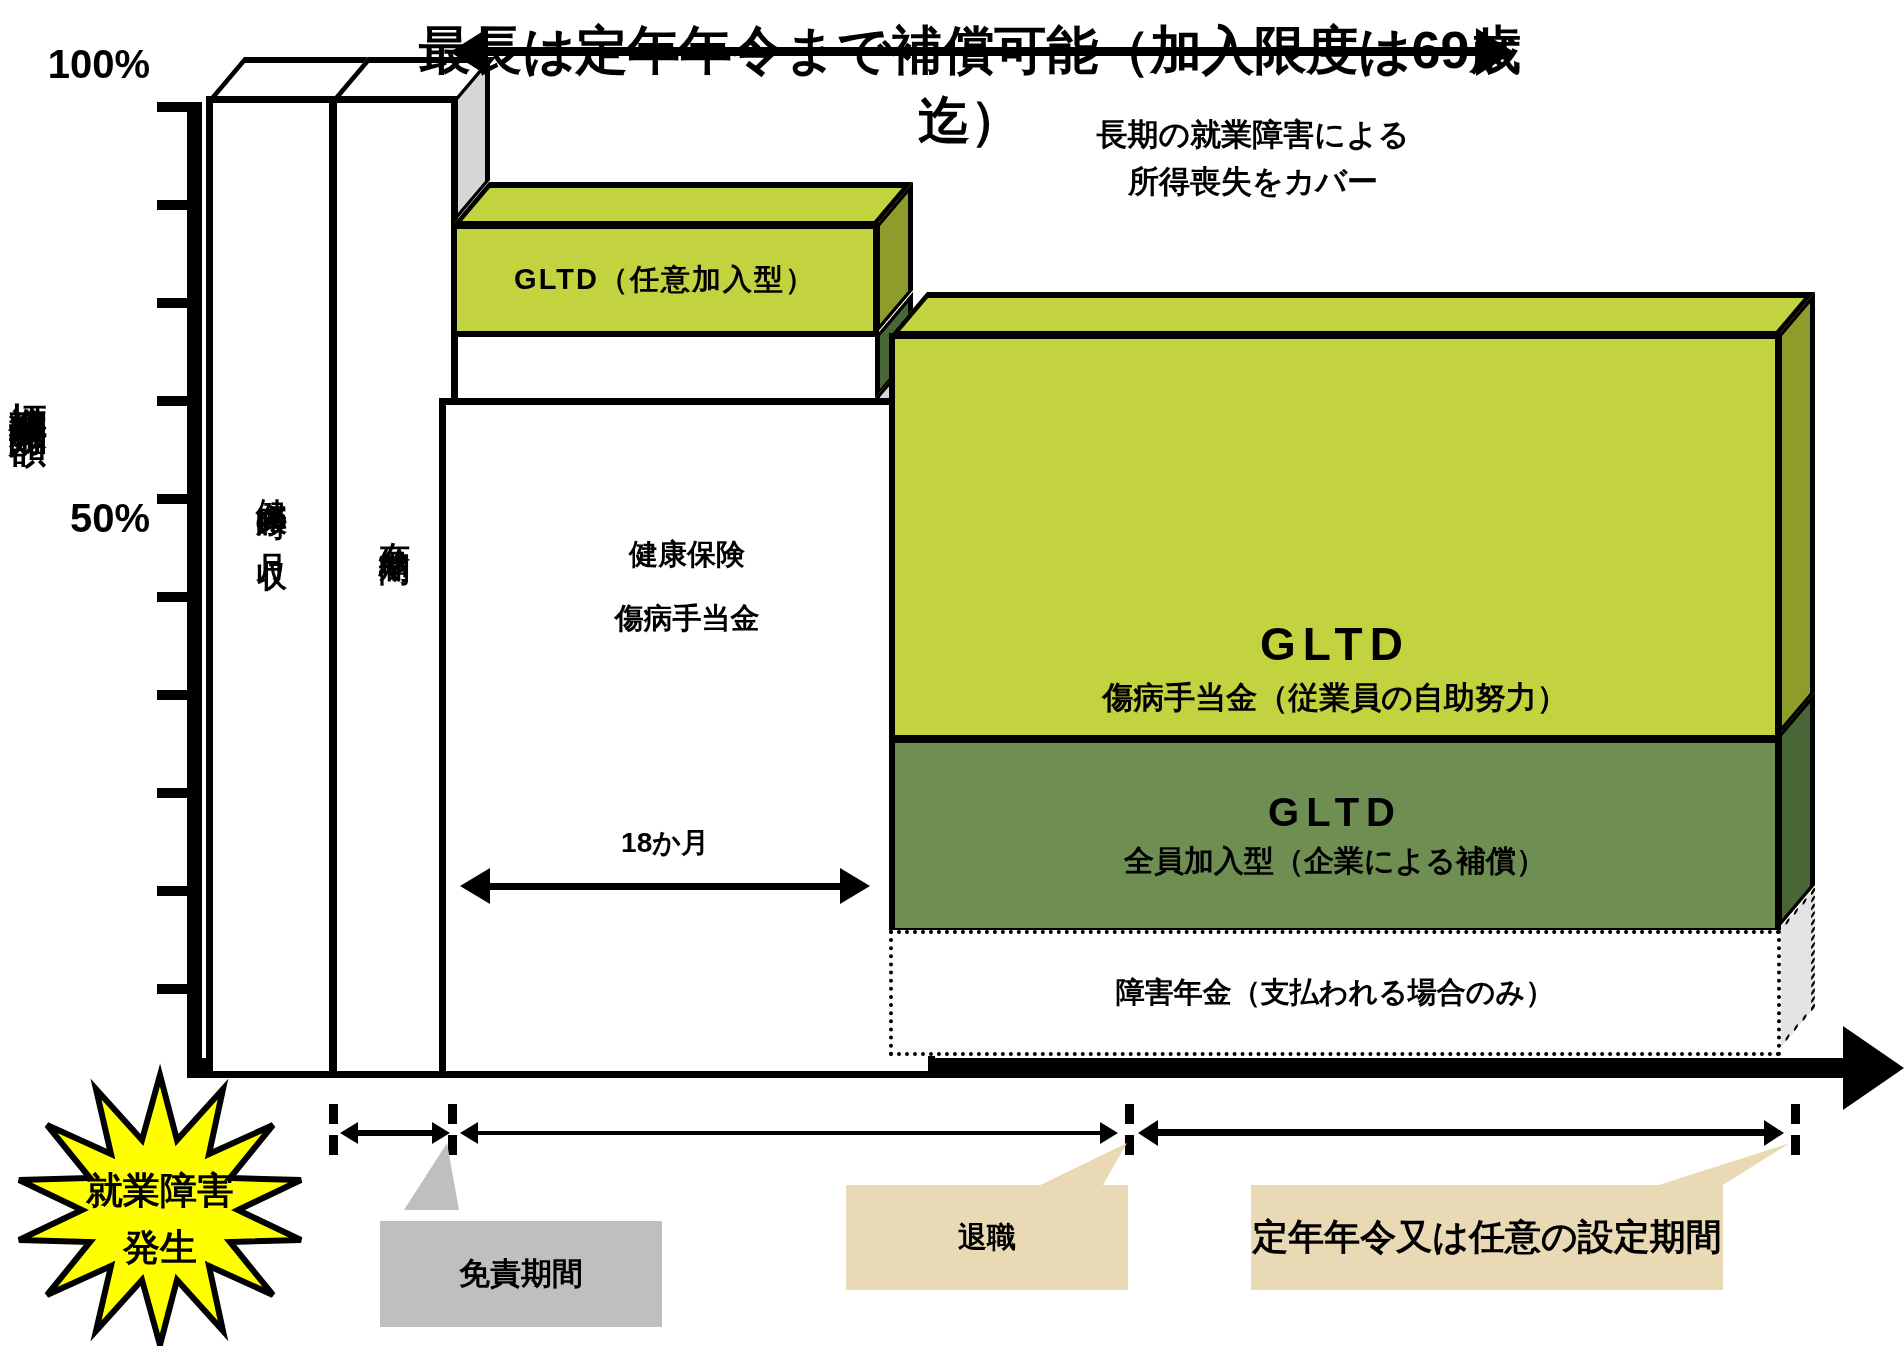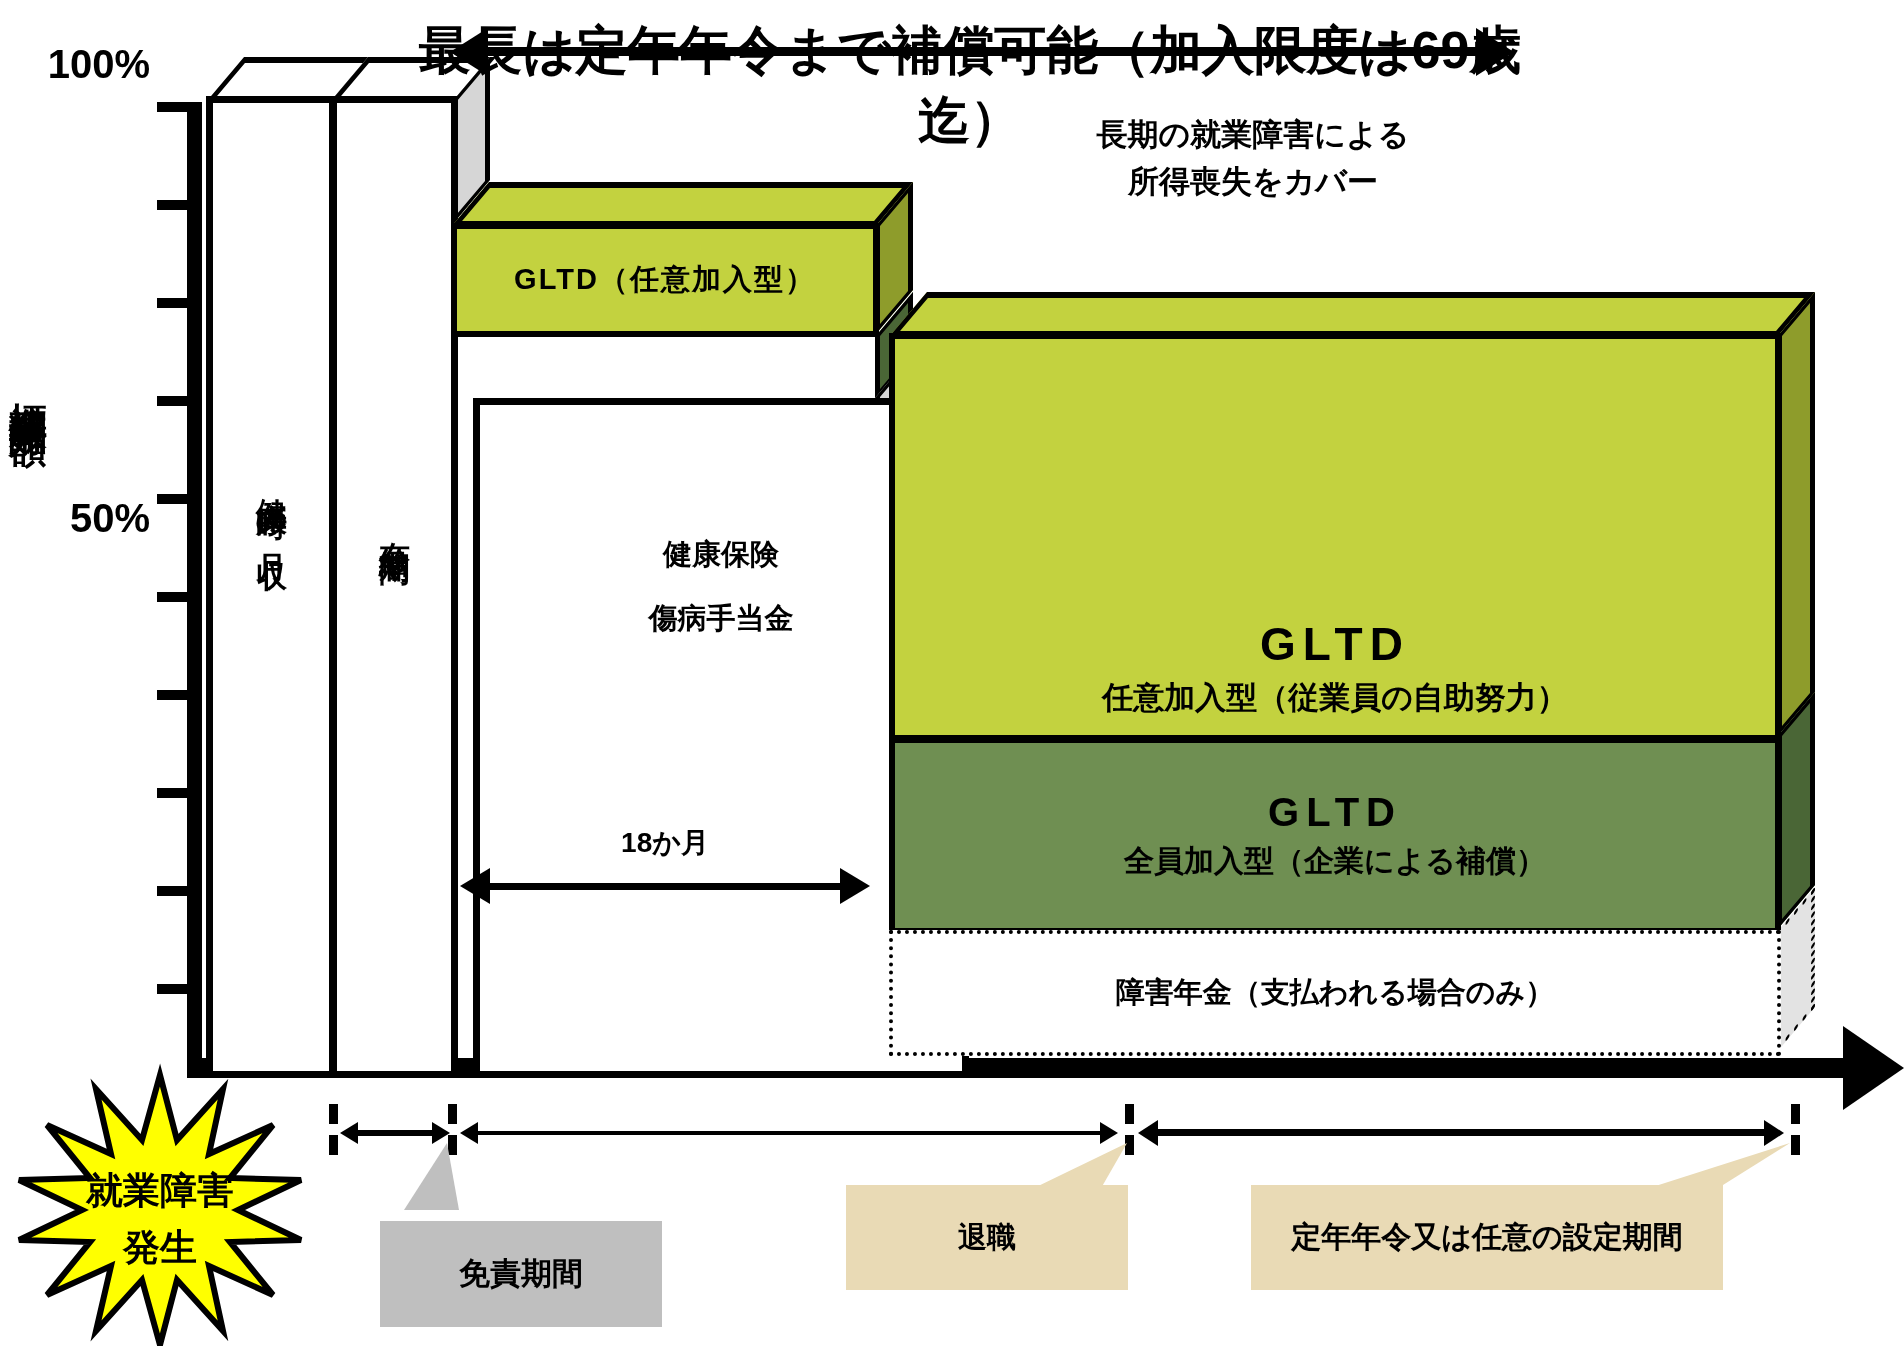--- a/index.html
+++ b/index.html
@@ -63,40 +63,40 @@
 
   <div class="abs topface face6 yg" style="left:451px;top:182px;width:424px;height:45px;"></div>
   <div class="abs sideface face5 sy" style="left:875px;top:227px;width:38px;height:108px;"></div>
   <div class="abs sideface face5 sd" style="left:875px;top:337px;width:38px;height:63px;"></div>
   <div class="abs sideface face5 gry" style="left:875px;top:398px;width:38px;height:660px;"></div>
 
   <div class="abs face6 yg ctr" style="left:451px;top:223px;width:428px;height:114px;">
     <span style="font-size:29px;letter-spacing:2px;">GLTD（任意加入型）</span>
   </div>
 
-  <div class="abs front" style="left:473px;top:398px;width:496px;height:680px;">
+  <div class="abs front" style="left:439px;top:398px;width:496px;height:680px;">
     <div class="abs" style="left:0;top:118px;width:100%;text-align:center;font-size:29px;line-height:2.2;">
       <div>健康保険</div>
       <div>傷病手当金</div>
     </div>
   </div>
 
   <div class="abs" style="left:451px;top:824px;width:428px;text-align:center;font-size:28px;">18か月</div>
   <div class="abs blk" style="left:478px;top:883px;width:374px;height:7px;"></div>
   <div class="abs tri" style="left:460px;top:868px;border-width:18px 30px 18px 0;border-right-color:#000;"></div>
   <div class="abs tri" style="left:840px;top:868px;border-width:18px 0 18px 30px;border-left-color:#000;"></div>
 
   <div class="abs topface face6 yg" style="left:889px;top:292px;width:888px;height:45px;"></div>
   <div class="abs sideface face5 sy" style="left:1777px;top:337px;width:38px;height:400px;"></div>
   <div class="abs sideface face5 sd" style="left:1777px;top:737px;width:38px;height:193px;"></div>
   <div class="abs sideface" style="left:1777px;top:932px;width:38px;height:120px;background:#e3e3e3;border:4px dotted #000;"></div>
 
   <div class="abs face6 yg" style="left:889px;top:333px;width:892px;height:408px;display:flex;flex-direction:column;justify-content:flex-end;align-items:center;padding-bottom:16px;">
     <div class="gltdsp" style="font-size:46px;">GLTD</div>
-    <div style="font-size:31px;margin-top:6px;">任意加入型（従業員の自助努力）</div>
+    <div style="font-size:31px;margin-top:6px;">傷病手当金（従業員の自助努力）</div>
   </div>
   <div class="abs face6 olv ctr" style="left:889px;top:737px;width:892px;height:197px;flex-direction:column;">
     <div class="gltdsp" style="font-size:40px;">GLTD</div>
     <div style="font-size:30px;margin-top:6px;">全員加入型（企業による補償）</div>
   </div>
   <div class="abs ctr" style="left:889px;top:930px;width:892px;height:126px;background:#fff;border:4px dotted #000;">
     <span style="font-size:29px;">障害年金（支払われる場合のみ）</span>
   </div>
 
   <div class="abs" style="left:410px;top:16px;width:1120px;text-align:center;font-size:52px;">最長は定年年令まで補償可能（加入限度は69歳迄）</div>
@@ -139,16 +139,16 @@
     <div>発生</div>
   </div>
 
   <div class="abs ctr" style="left:380px;top:1205px;width:282px;height:106px;background:#bfbfbf;margin-top:16px;">
     <span style="font-size:31px;">免責期間</span>
   </div>
   <div class="abs ctr" style="left:846px;top:1185px;width:282px;height:105px;background:#e9dab5;">
     <span style="font-size:29px;">退職</span>
   </div>
   <div class="abs ctr" style="left:1251px;top:1185px;width:472px;height:105px;background:#e9dab5;">
-    <span style="font-size:30px;">定年年令又は任意の設定期間</span>
+    <span style="font-size:36px;">定年年令又は任意の設定期間</span>
   </div>
 
 </div>
 
 </body></html>

